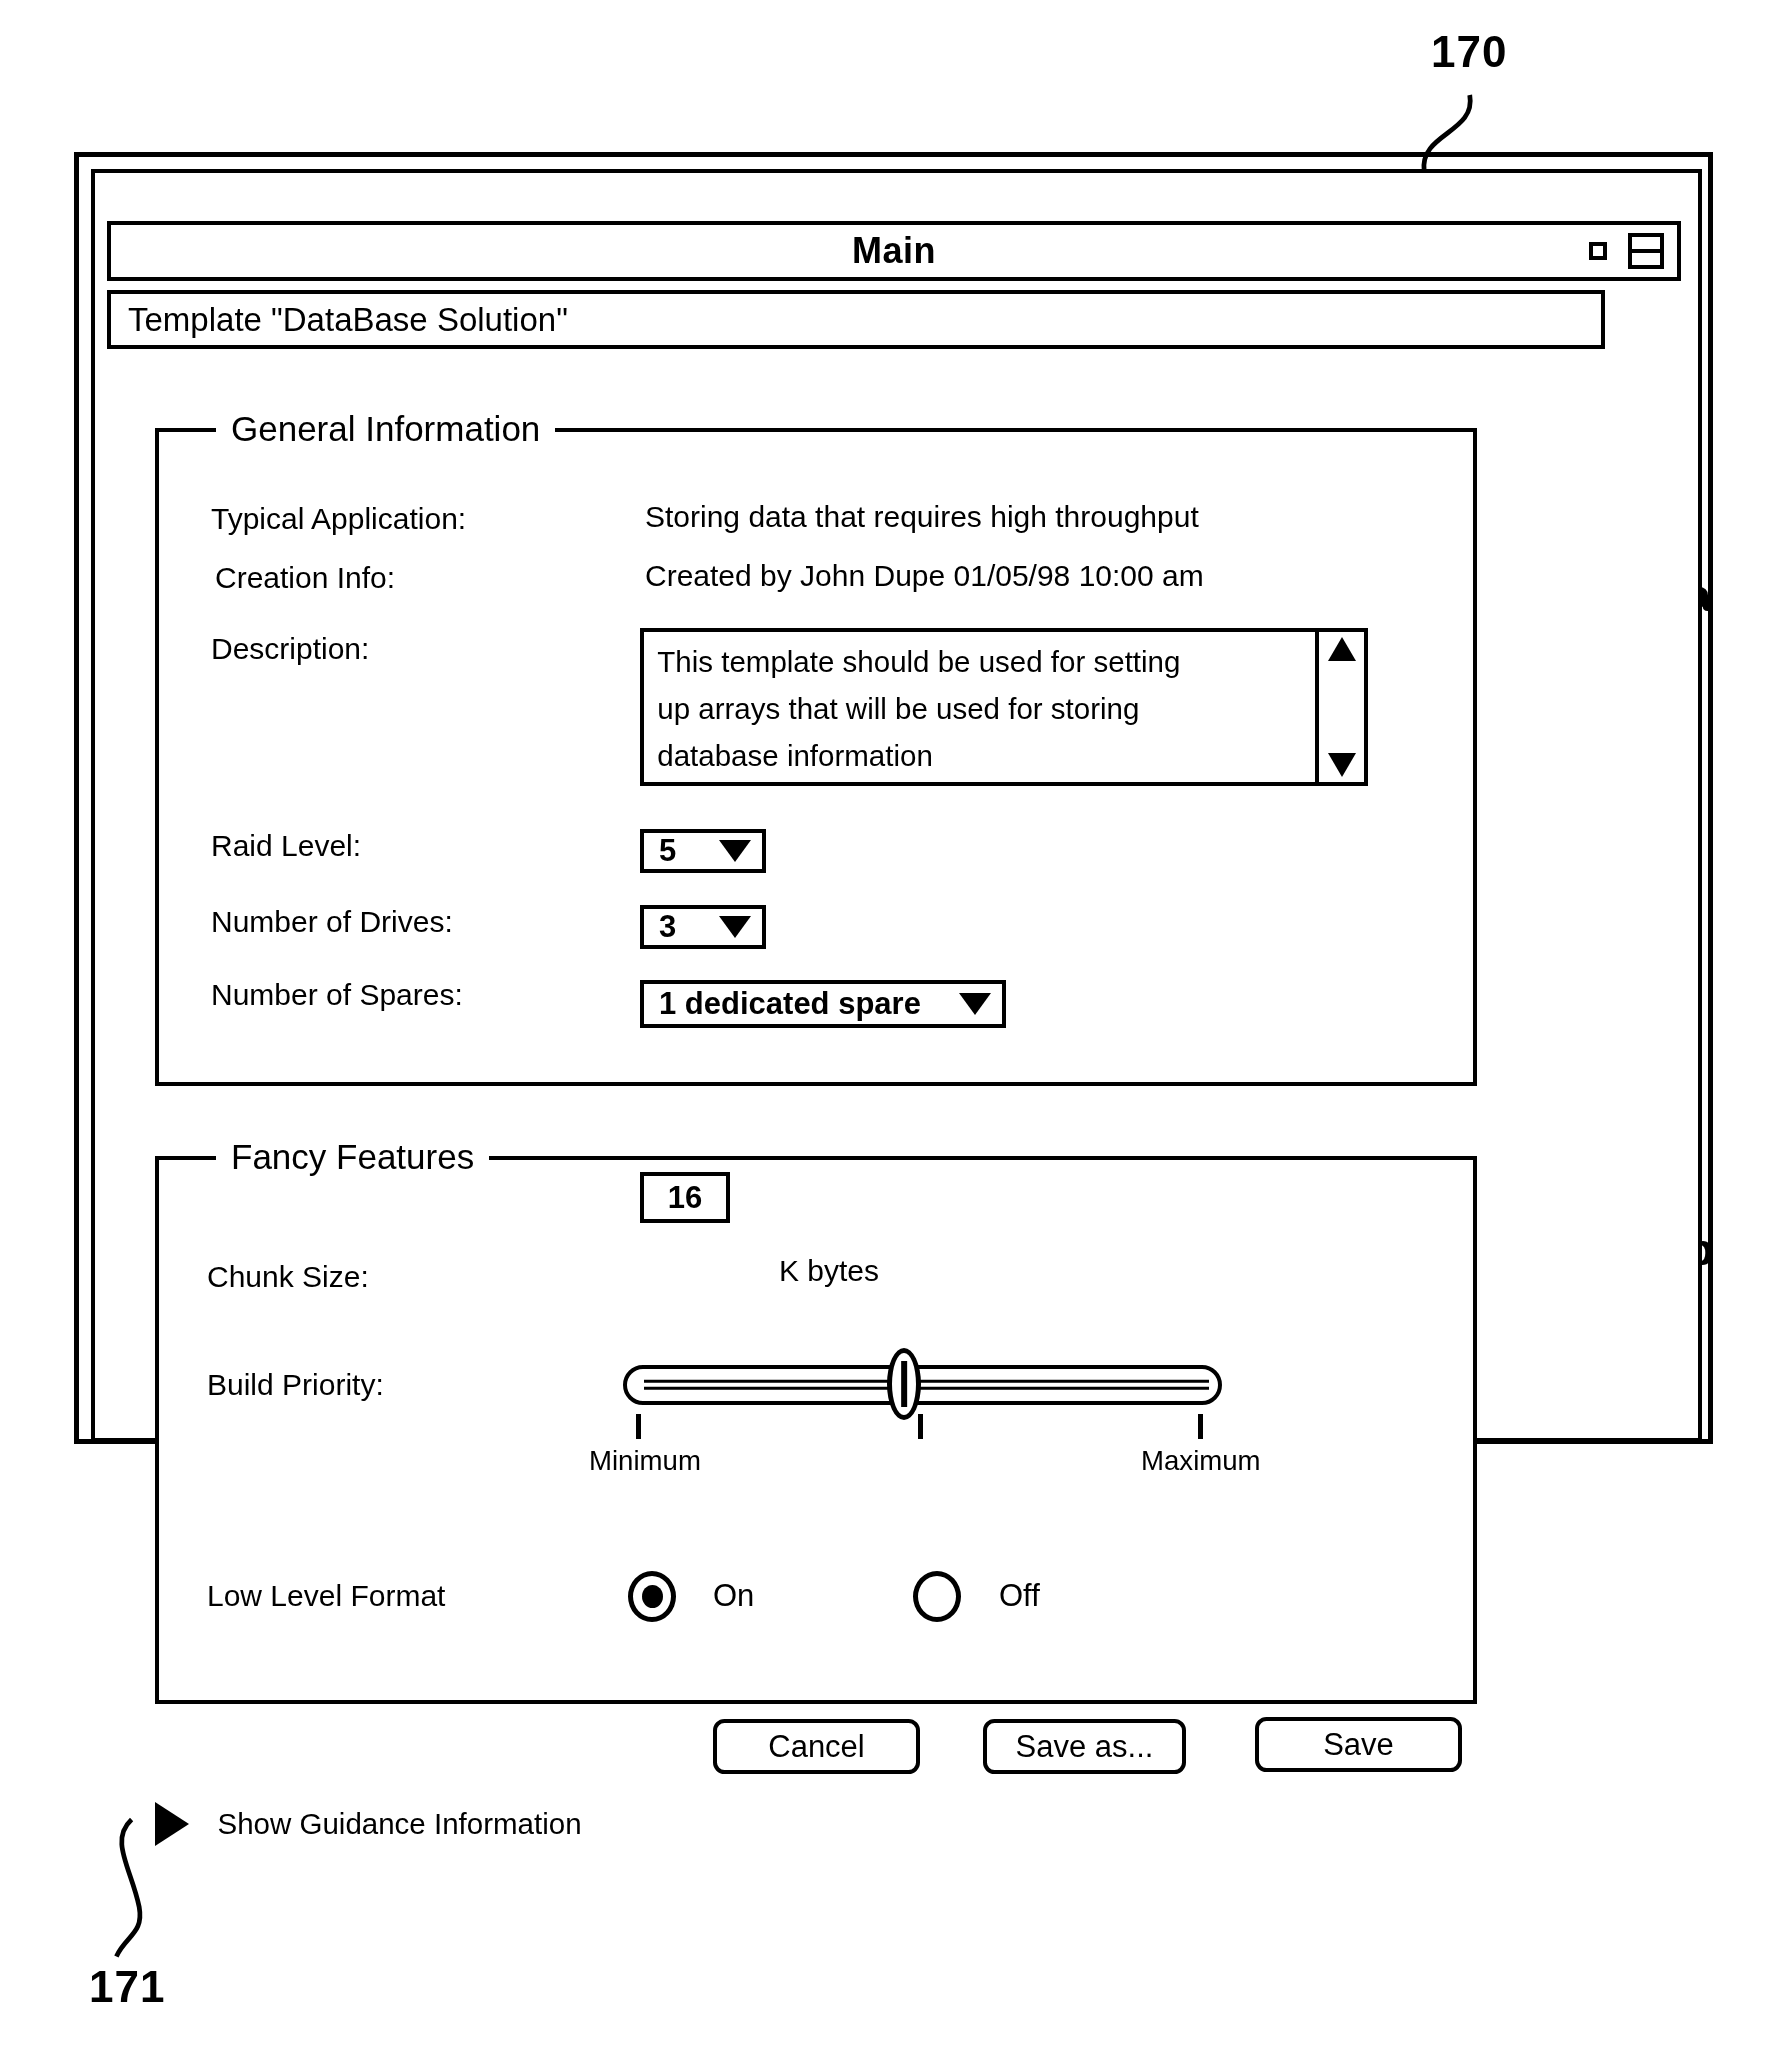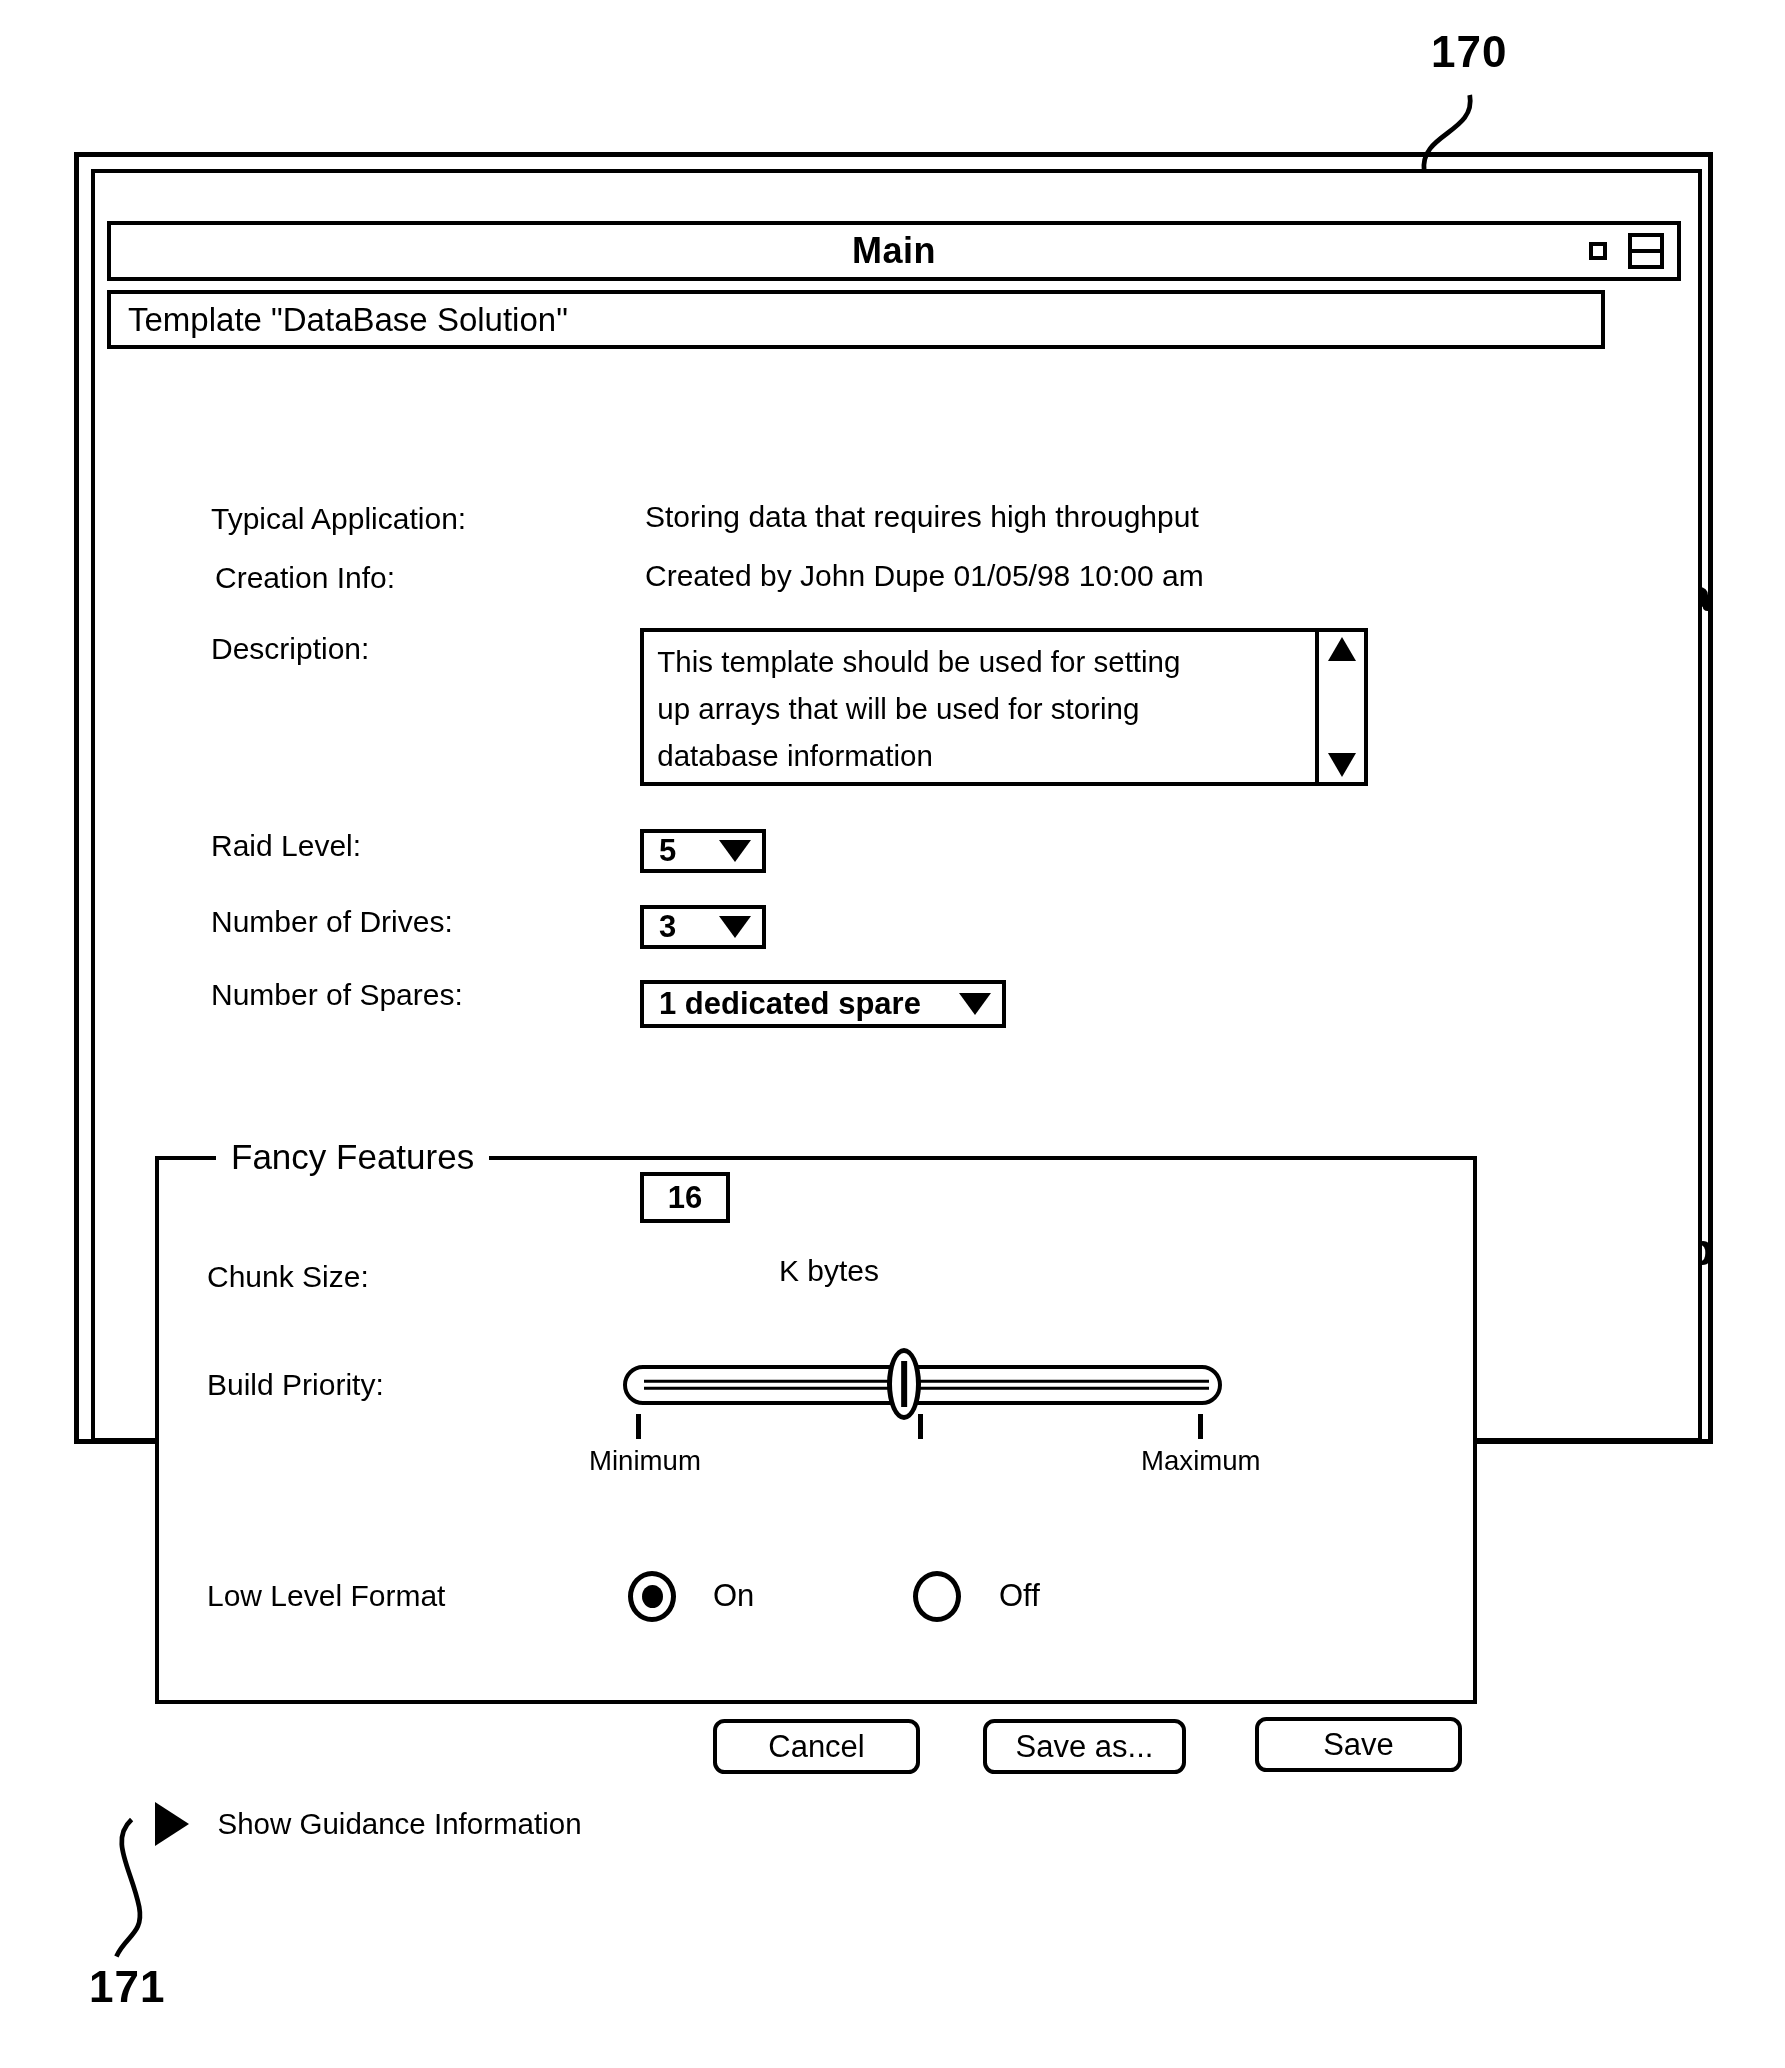--- a/index.html
+++ b/index.html
@@ -427,20 +427,23 @@
         <div class="bar-divider"></div>
         <div class="bar-half"></div>
       </div>
     </div>
   </div>
 
   <div id="template-bar">
     <div id="template-text">Template "DataBase Solution"</div>
   </div>
 
+  <div class="group-box" id="group-general">
+    <div class="group-legend">General Information</div>
+  </div>
 
   <div class="field-label" style="left:211px; top:502px;">Typical Application:</div>
   <div class="field-value" style="left:645px; top:500px;">Storing data that requires high throughput</div>
 
   <div class="field-label" style="left:215px; top:561px;">Creation  Info:</div>
   <div class="field-value" style="left:645px; top:559px;">Created by John Dupe 01/05/98 10:00 am</div>
 
   <div class="field-label" style="left:211px; top:632px;">Description:</div>
 
   <div id="description-box">

